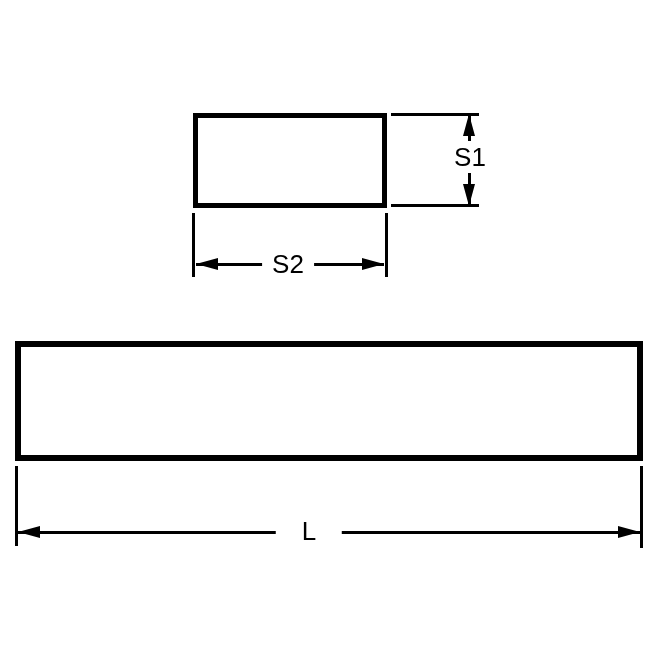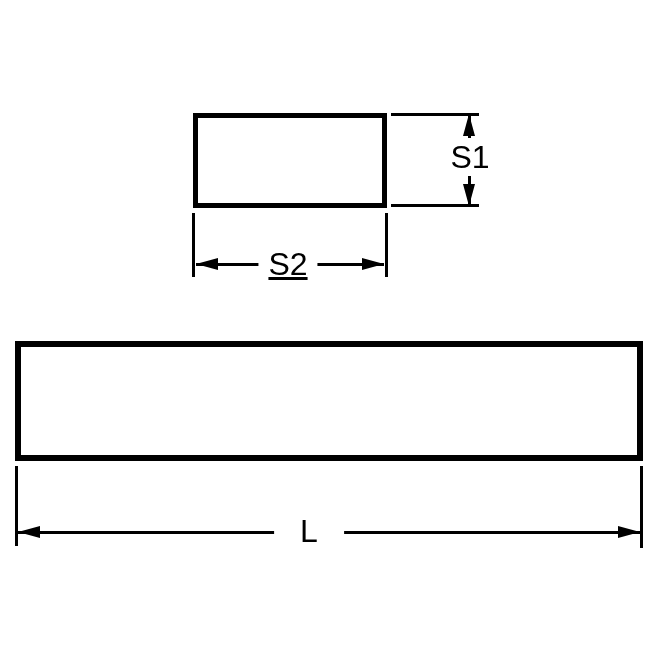--- a/index.html
+++ b/index.html
@@ -53,21 +53,21 @@
   .arrow-right {
     border-top: 6px solid transparent;
     border-bottom: 6px solid transparent;
     border-left: 22px solid var(--line);
   }
   .dim-label {
     position: absolute;
     transform: translate(-50%, -50%);
     background: var(--bg);
     color: var(--line);
-    font-size: 32px;
+    font-size: 26px;
     line-height: 1;
     white-space: nowrap;
     text-align: center;
   }
 </style>
 </head>
 <body>
 
 <div class="canvas">
 
@@ -78,21 +78,21 @@
   <div class="line" style="left:468px; top:115px; width:3px; height:91px;"></div>
   <div class="arrow arrow-up" style="left:463px; top:114px;"></div>
   <div class="arrow arrow-down" style="left:463px; top:184px;"></div>
   <div class="dim-label" style="left:470px; top:157px; padding:3px 5px;">S1</div>
 
   <div class="line" style="left:192px; top:213px; width:3px; height:64px;"></div>
   <div class="line" style="left:385px; top:213px; width:3px; height:64px;"></div>
   <div class="line" style="left:196px; top:263px; width:188px; height:3px;"></div>
   <div class="arrow arrow-left" style="left:196px; top:258px;"></div>
   <div class="arrow arrow-right" style="left:362px; top:258px;"></div>
-  <div class="dim-label" style="left:288px; top:264px; padding:2px 10px;text-decoration:underline;">S2</div>
+  <div class="dim-label" style="left:288px; top:264px; padding:2px 10px;">S2</div>
 
   <div class="rect" style="left:15px; top:341px; width:628px; height:120px; border-width:6px;"></div>
 
   <div class="line" style="left:15px; top:466px; width:3px; height:80px;"></div>
   <div class="line" style="left:640px; top:466px; width:3px; height:82px;"></div>
   <div class="line" style="left:18px; top:531px; width:622px; height:3px;"></div>
   <div class="arrow arrow-left" style="left:18px; top:526px;"></div>
   <div class="arrow arrow-right" style="left:618px; top:526px;"></div>
   <div class="dim-label" style="left:309px; top:531px; padding:2px 26px;">L</div>
 

